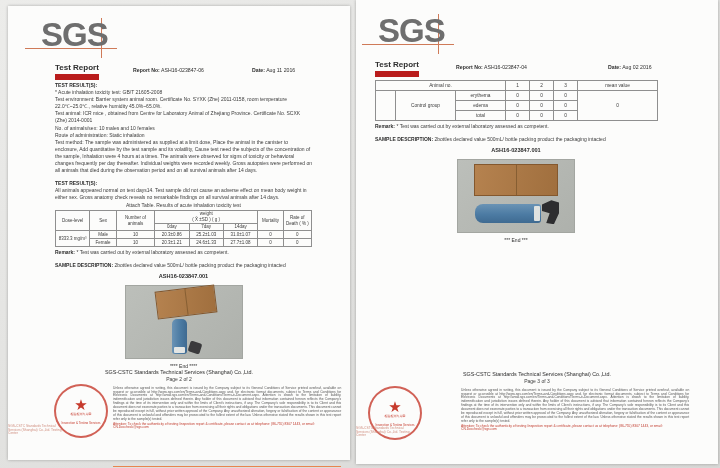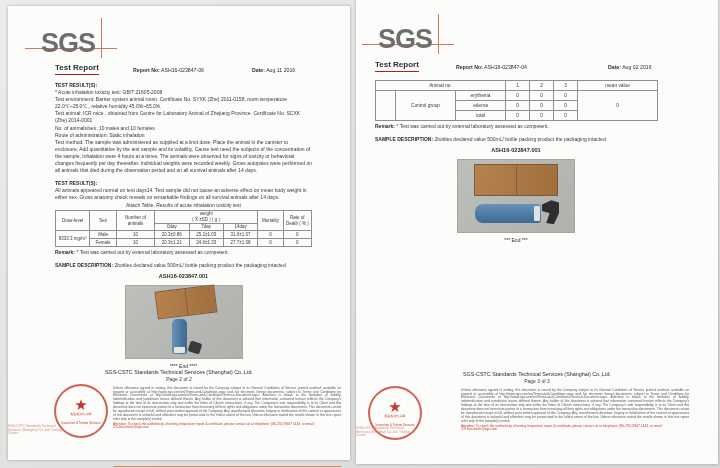--- a/index.html
+++ b/index.html
@@ -13,28 +13,28 @@
     position:absolute; background:#fcfcfb;
     box-shadow:0 0 3px rgba(0,0,0,.28);
   }
   #page-left  { left:8px;  top:6px; width:342px; height:454px; }
   #page-right { left:356px; top:0;  width:362px; height:464px; }
 
   
   .logo-wrap { position:absolute; }
   #page-left  .logo-wrap { left:25px; top:10px; width:90px; height:44px; }
   #page-right .logo-wrap { left:14px; top:12px; width:90px; height:44px; }
-  .logo-text { position:absolute; left:8px; top:12px; font-size:27px; font-weight:bold;
+  .logo-text { position:absolute; left:8px; top:0; font-size:33px; font-weight:bold;
                color:#6e6e6e; letter-spacing:-1px; }
   .logo-hline { position:absolute; left:-8px; top:32px; width:92px; height:1px; background:#cf7a58; }
   .logo-vline { position:absolute; left:68px; top:2px; width:1px; height:40px; background:#cf7a58; }
 
   
   .hdr-title { position:absolute; font-size:8px; font-weight:bold; color:#2e2e2e;
-               border-bottom:1px solid #b91c1c; padding-bottom:2px; }
+               border-bottom:6px solid #b91c1c; padding-bottom:2px; }
   .hdr-rep, .hdr-date { position:absolute; font-size:5.2px; color:#2e2e2e; }
   .hdr-rep b, .hdr-date b { font-weight:bold; }
   #page-left  .hdr-title { left:47px; top:57px; }
   #page-left  .hdr-rep   { left:125px; top:61px; }
   #page-left  .hdr-date  { left:244px; top:61px; }
   #page-right .hdr-title { left:19px; top:60px; }
   #page-right .hdr-rep   { left:100px; top:64px; }
   #page-right .hdr-date  { left:252px; top:64px; }
 
   

